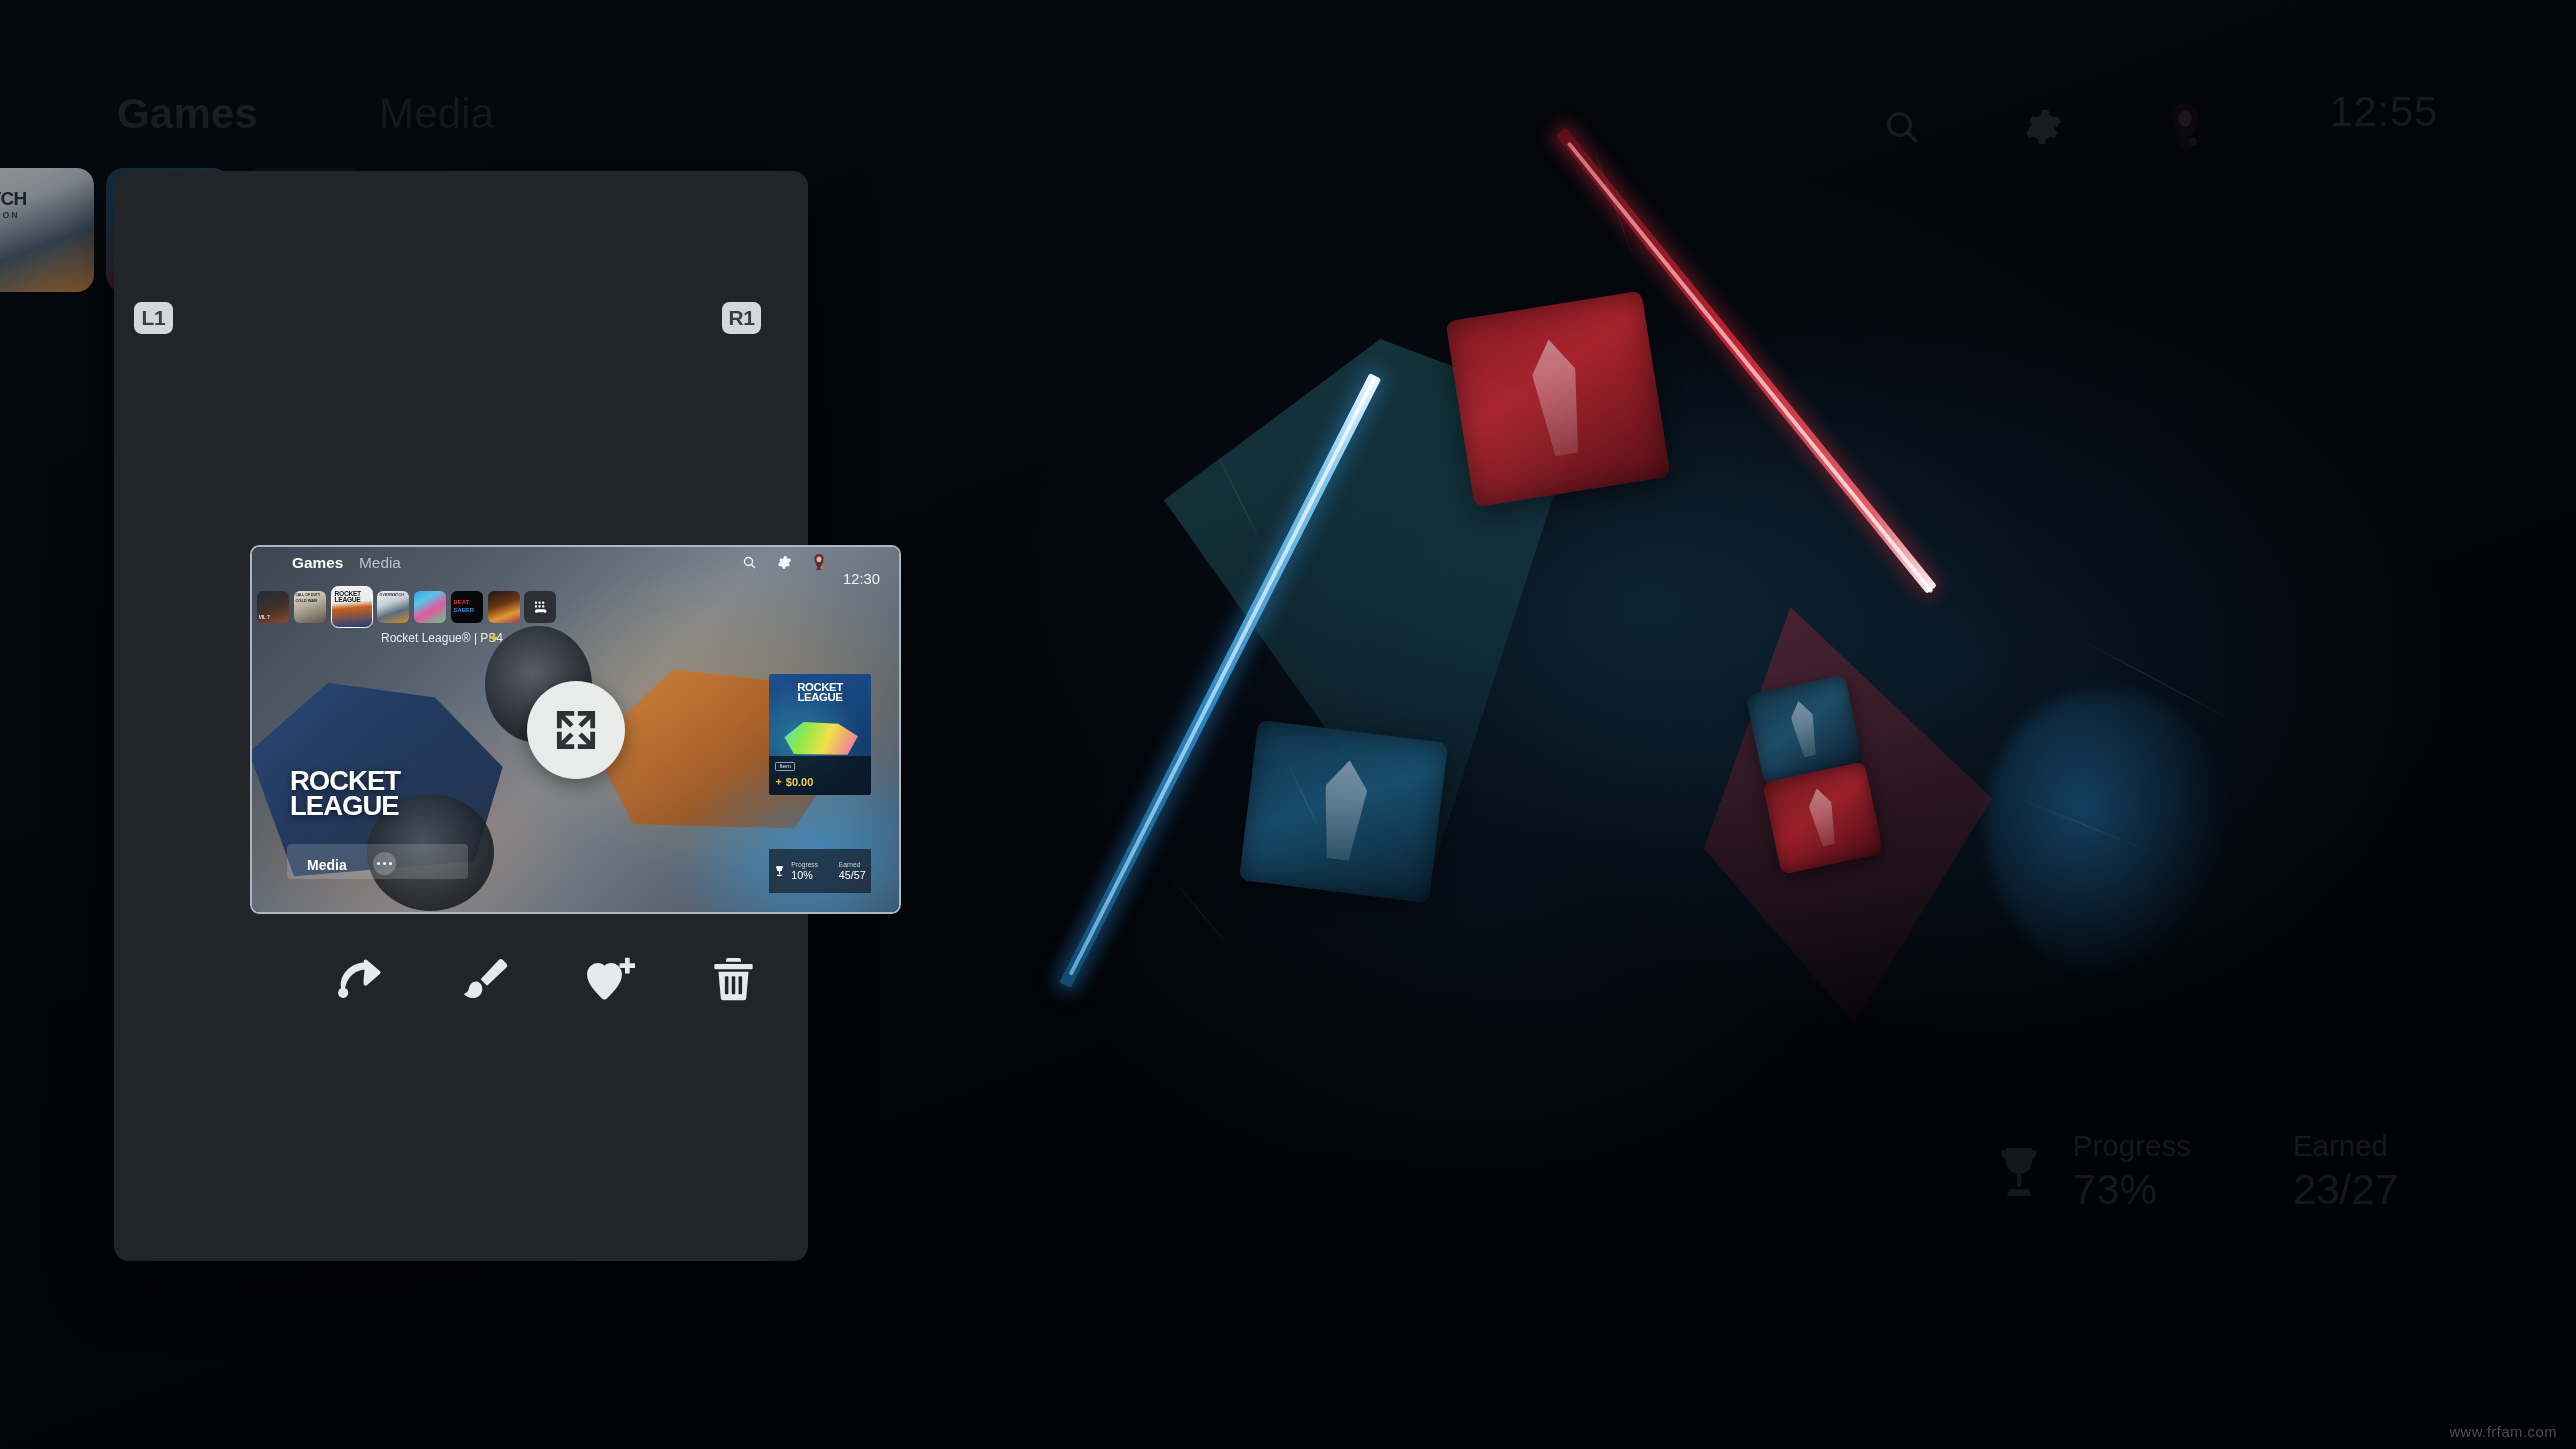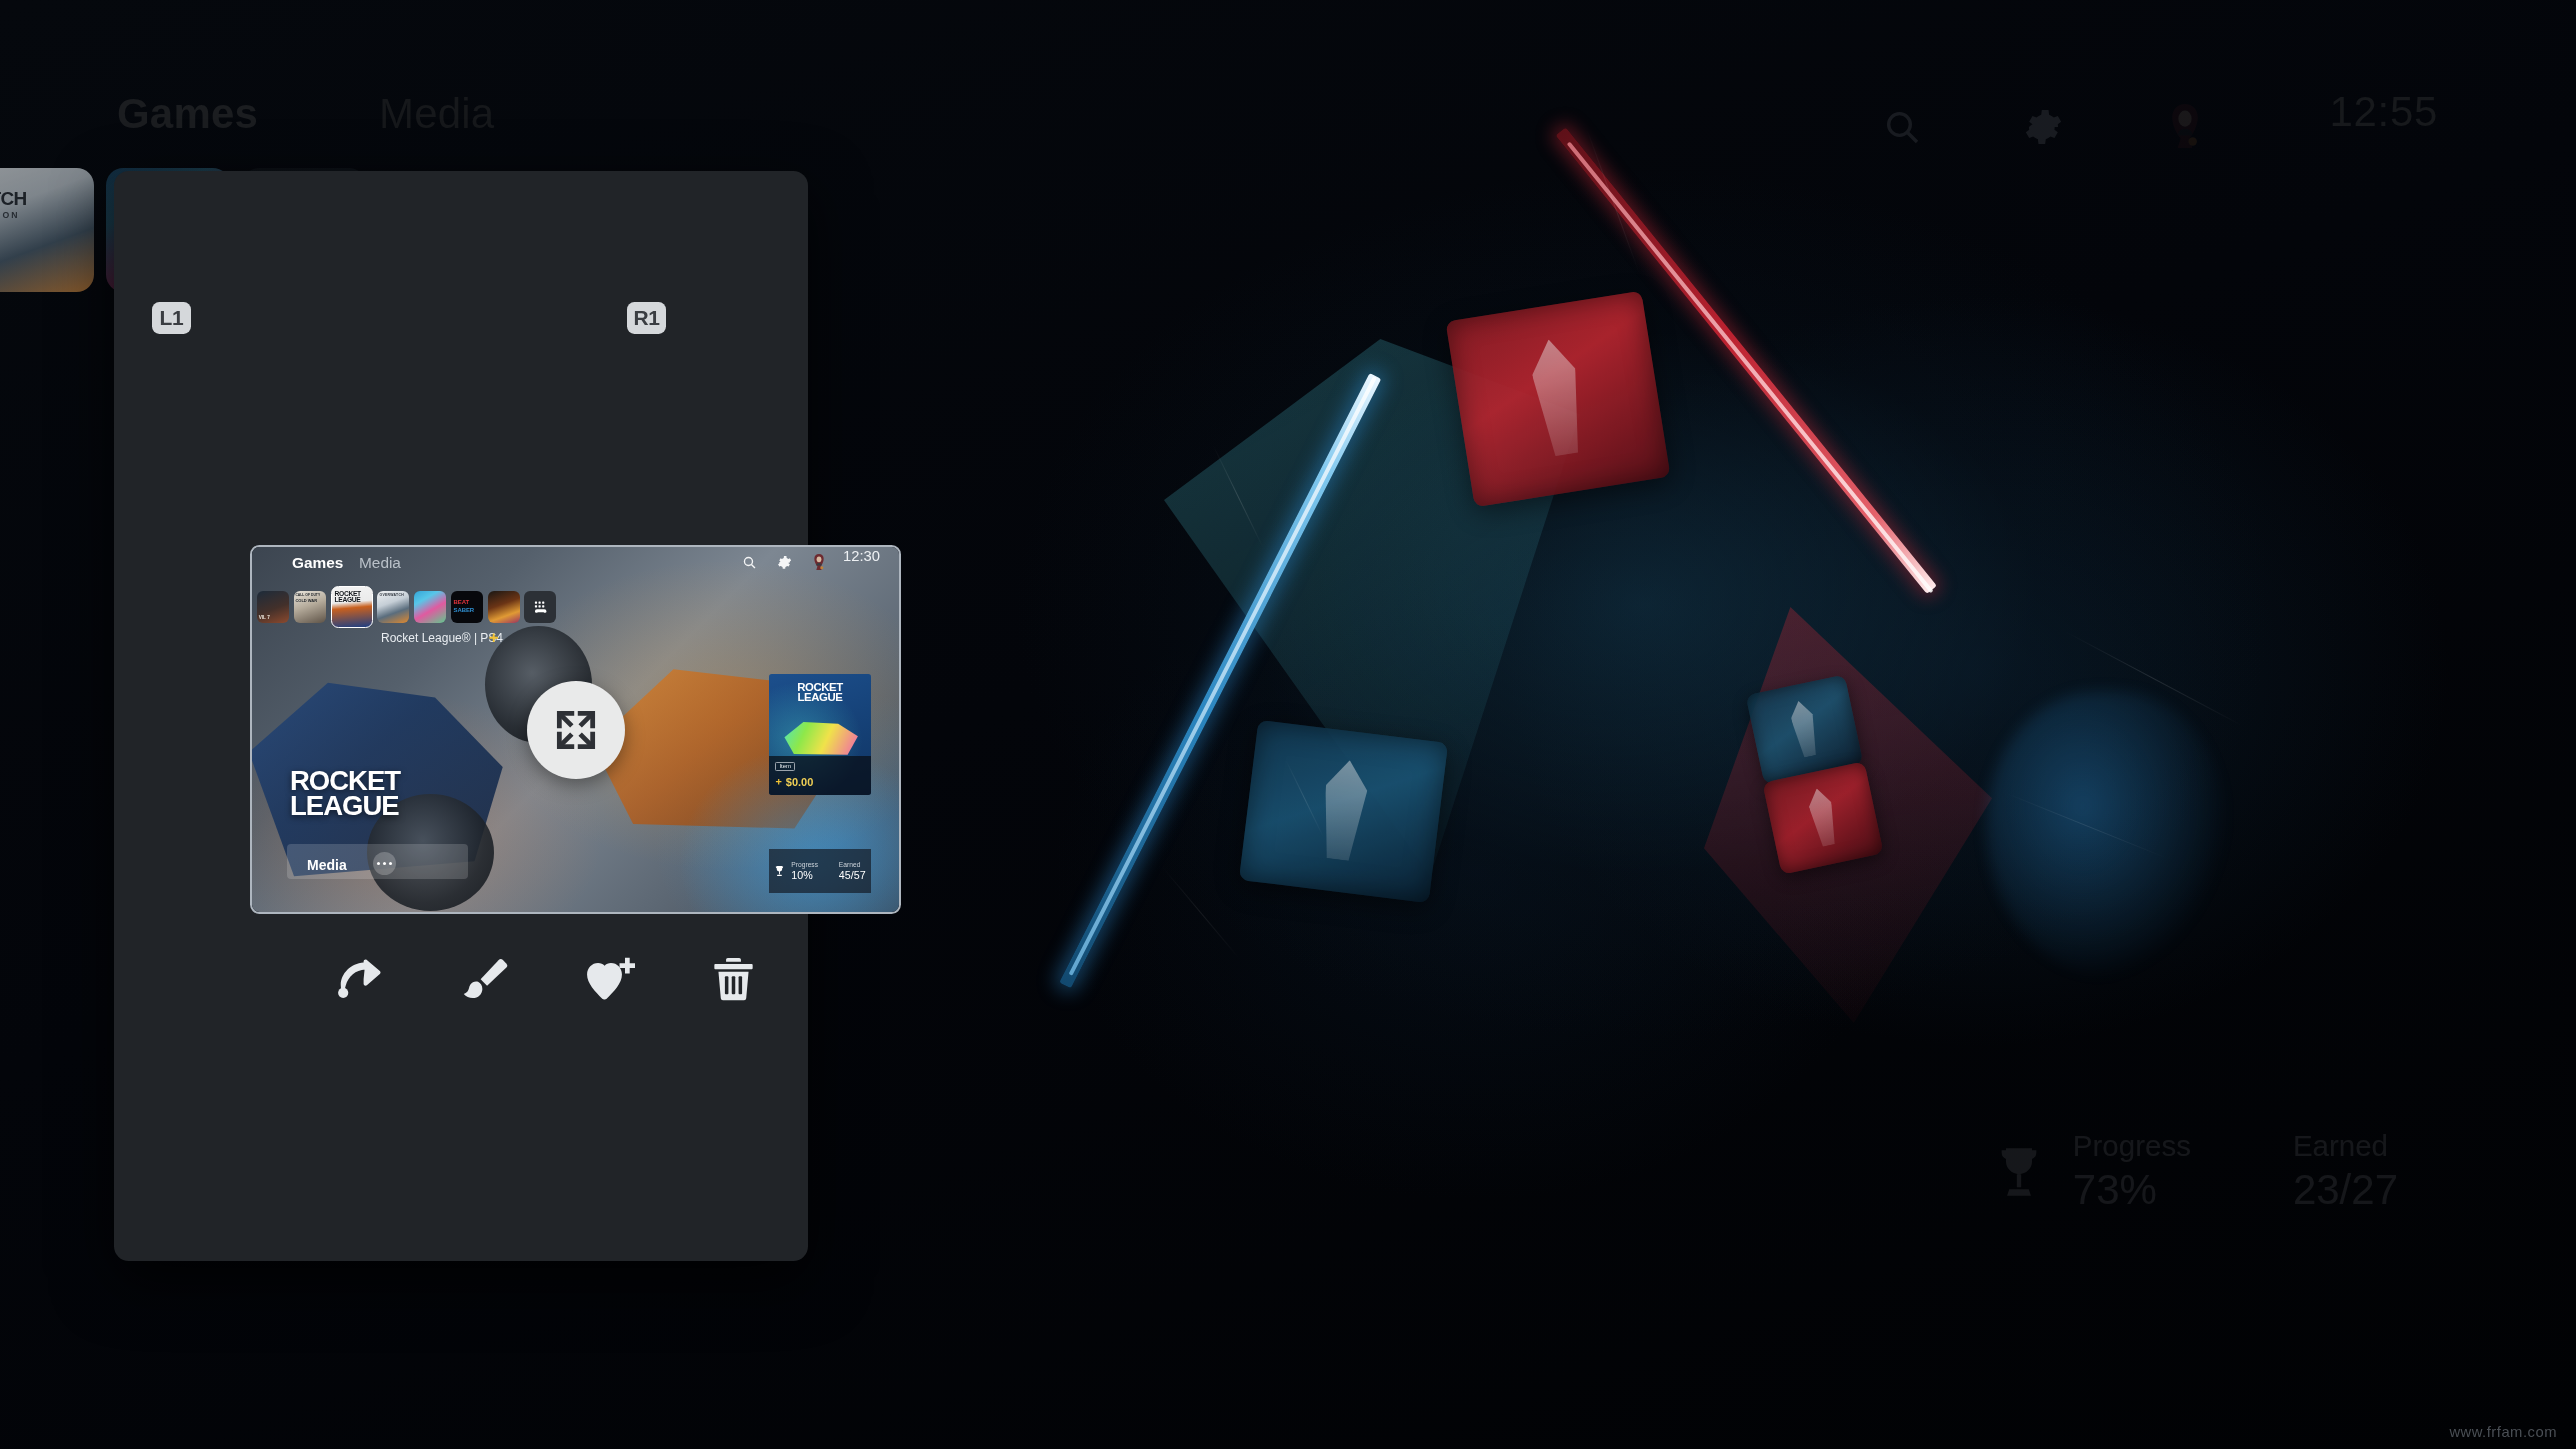--- a/index.html
+++ b/index.html
@@ -49,21 +49,21 @@
   
   .panel { position:absolute; left:114px; top:171px; width:694px; height:1090px;
            background:#212428; border-radius:14.8px;
            box-shadow:0 20px 60px rgba(0,0,0,.75); }
 
   .p-head { position:absolute; left:34px; top:30px; display:flex; align-items:center; gap:23px; }
   .p-head-icon { width:48px; height:48px; border-radius:12px; background:#e3e5e6;
                  position:relative; flex:none; }
   .p-head-title { font-size:35px; font-weight:300; color:#dfe3e7; letter-spacing:0.3px; white-space:nowrap; }
 
-  .p-counter { position:absolute; left:38px; top:131px; width:514px; height:40px; }
+  .p-counter { position:absolute; left:20px; top:131px; width:627px; height:40px; }
   .shoulder { position:absolute; top:0; width:39px; height:32px; border-radius:7.4px;
               background:#d5d8db; display:flex; align-items:center; justify-content:center;
               font-size:21px; font-weight:600; color:#3a3d42; letter-spacing:-0.3px; }
   .sh-l { left:0; } .sh-r { right:0; }
   .p-count-text { position:absolute; left:0; right:0; top:0; height:32px; line-height:32px;
                   text-align:center; font-size:27px; font-weight:700; color:#f2f4f6; letter-spacing:0.3px; }
 
   
   .thumb { position:absolute; left:136px; top:374px; width:651px; height:369px;
            border-radius:9.4px; border:2px solid #aeb6bf; overflow:hidden; background:#10131a; }
@@ -75,21 +75,21 @@
       radial-gradient(ellipse 335px 228px at 470px 168px, rgba(235,160,60,.30), rgba(0,0,0,0) 68%),
       radial-gradient(ellipse 268px 215px at 590px 295px, rgba(60,150,220,.33), rgba(0,0,0,0) 70%),
       linear-gradient(135deg,#3c4550 0%,#55606c 28%,#7d8792 52%,#5d6874 75%,#3a434e 100%);
   }
   .tm-car { position:absolute; }
 
   .tm-topbar { position:absolute; left:0; top:0; width:100%; height:31px; }
   .tm-games { position:absolute; left:40px; top:6.7px; font-size:15.4px; font-weight:600; color:#fff; }
   .tm-media { position:absolute; left:107px; top:6.7px; font-size:15.4px; font-weight:400; color:#b9c0c8; }
   .tm-tbicon { position:absolute; top:8px; opacity:.92; }
-  .tm-time { position:absolute; right:19px; top:1px; font-size:14.8px; font-weight:300; color:#eef1f4; }
+  .tm-time { position:absolute; right:19px; top:24px; font-size:14.8px; font-weight:300; color:#eef1f4; }
 
   .tm-tiles { position:absolute; left:5.4px; top:44px; display:flex; gap:4.7px; align-items:flex-start; }
   .tm-tile { width:32px; height:32px; border-radius:6px; overflow:hidden; position:relative; flex:none; }
   .tm-tile.sel { width:42px; height:42px; border-radius:7.4px; border:1.3px solid #fff; margin-top:-4.7px; }
   .tm-gname { position:absolute; left:129px; top:84px; font-size:12px; color:#e9edf1; font-weight:400; white-space:nowrap; }
   .tm-plus { position:absolute; left:236px; top:85px; width:11.4px; height:11.4px; }
 
   .tm-logo { position:absolute; left:38px; top:221px; font-size:27.5px; line-height:.92;
              font-weight:900; color:#fff; letter-spacing:-1px;
              text-shadow:0 2px 6.7px rgba(0,0,0,.6); font-family:"Liberation Sans", sans-serif; }

